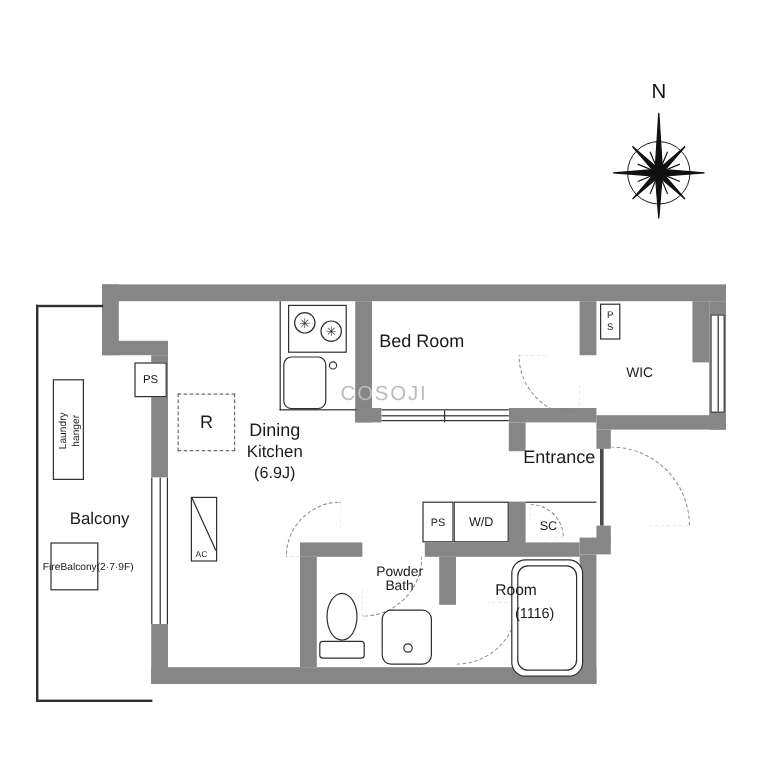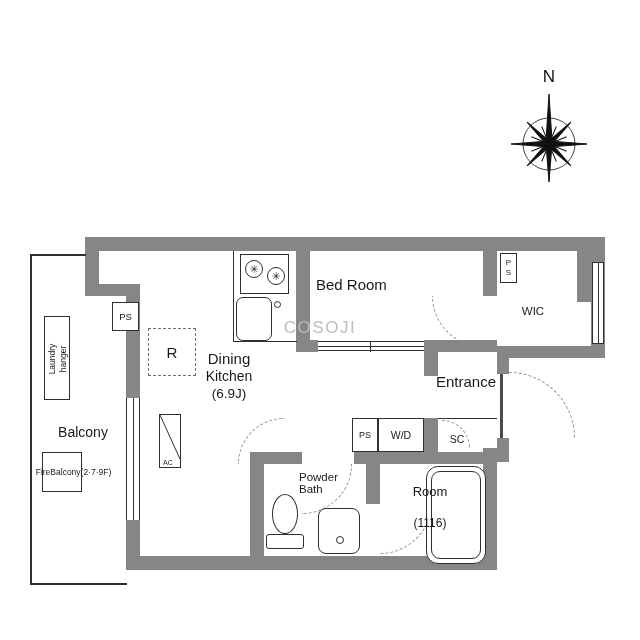--- a/index.html
+++ b/index.html
@@ -197,25 +197,25 @@
   <div class="lbl center" style="left:507px;top:303px;width:52px;height:16px;font-size:11.5px;">WIC</div>
 
   <div class="lbl" style="left:189px;top:350px;width:80px;text-align:center;">
     <div style="font-size:15px;">Dining</div>
     <div style="font-size:14px;margin-top:1px;">Kitchen</div>
     <div style="font-size:13.5px;margin-top:2px;">(6.9J)</div>
   </div>
 
   <div class="lbl center" style="left:434px;top:373px;width:64px;height:16px;font-size:15px;">Entrance</div>
 
-  <div class="lbl" style="left:299px;top:471px;width:68px;">
+  <div class="lbl" style="left:299px;top:471px;width:68px;text-align:center;">
     <div style="font-size:11.5px;">Powder</div>
     <div style="font-size:11.5px;">Bath</div>
   </div>
 
   <div class="lbl" style="left:398px;top:484px;width:64px;text-align:center;">
     <div style="font-size:13px;">Room</div>
-    <div style="font-size:12px;margin-top:17px;">(1116)</div>
+    <div style="font-size:12px;margin-top:5px;text-align:right;">(1116)</div>
   </div>
 
   <div class="lbl center" style="left:278px;top:318px;width:84px;height:20px;font-size:17px;letter-spacing:1.5px;color:#bcbcbc;">COSOJI</div>
 
 </div>
 
 </body></html>

